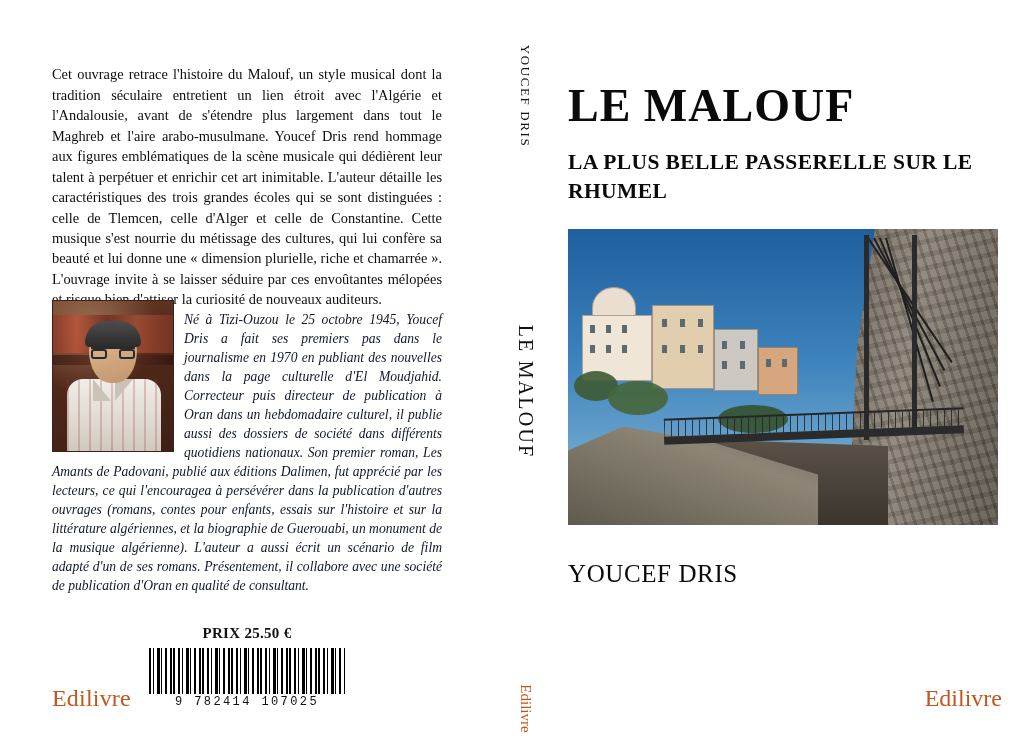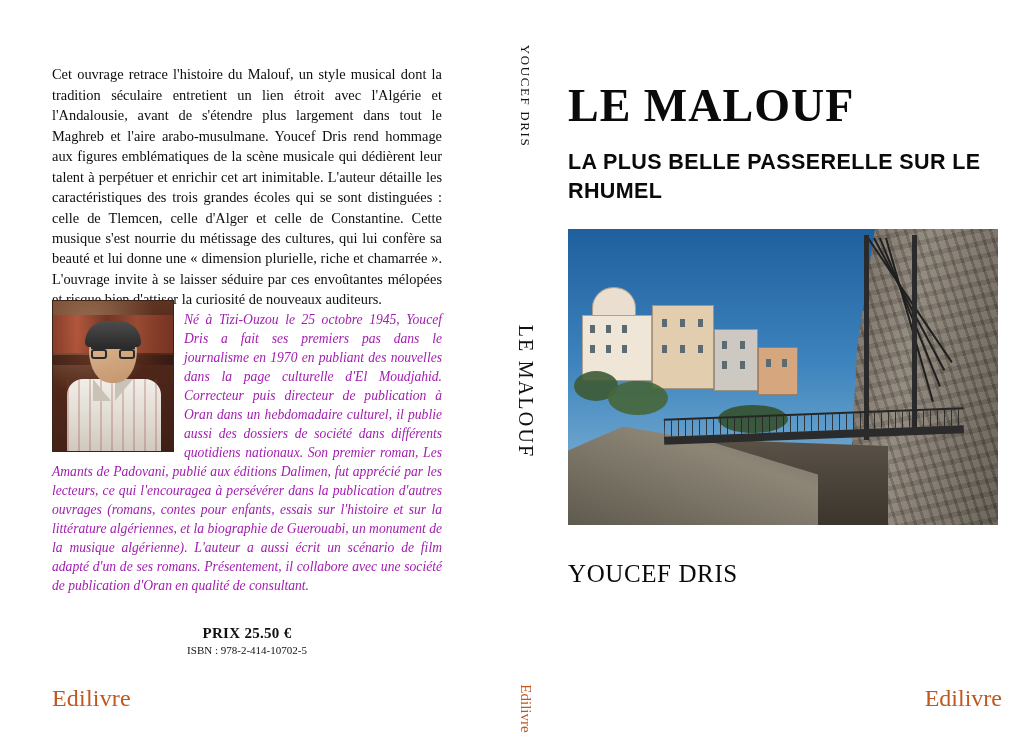--- a/index.html
+++ b/index.html
@@ -151,21 +151,21 @@
     width: 94px;
     height: 74px;
     background: repeating-linear-gradient(90deg, rgba(150,60,60,0.25) 0 2px, rgba(255,255,255,0) 2px 11px);
   }
   .author-bio {
     font-family: "Liberation Serif", serif;
     font-style: italic;
     font-size: 13.6px;
     line-height: 1.4;
     text-align: justify;
-    color: #a21caf;
+    color: #0f172a;
   }
 
   .price-block {
     position: absolute;
     left: 52px;
     top: 625px;
     width: 390px;
     text-align: center;
   }
   .price {
@@ -270,21 +270,21 @@
     font-family: "Liberation Serif", serif;
     font-size: 46px;
     letter-spacing: 1px;
     color: #0a0a0a;
   }
   .front-subtitle {
     position: absolute;
     left: 8px;
     top: 130px;
     width: 430px;
-    font-family: Liberation Sans, sans-serif;
+    font-family: Liberation Serif, serif;
     font-size: 21.5px;
     line-height: 1.35;
     letter-spacing: 0.4px;
     color: #0a0a0a;
   }
 
   .cover-photo {
     position: absolute;
     left: 8px;
     top: 229px;
@@ -431,21 +431,24 @@
         <div class="ph-collarR"></div>
         <div class="ph-head"></div>
         <div class="ph-hair"></div>
         <div class="ph-glasses"></div>
       </div>
       <p class="author-bio">Né à Tizi-Ouzou le 25 octobre 1945, Youcef Dris a fait ses premiers pas dans le journalisme en 1970 en publiant des nouvelles dans la page culturelle d'El Moudjahid. Correcteur puis directeur de publication à Oran dans un hebdomadaire culturel, il publie aussi des dossiers de société dans différents quotidiens nationaux. Son premier roman, Les Amants de Padovani, publié aux éditions Dalimen, fut apprécié par les lecteurs, ce qui l'encouragea à persévérer dans la publication d'autres ouvrages (romans, contes pour enfants, essais sur l'histoire et sur la littérature algériennes, et la biographie de Guerouabi, un monument de la musique algérienne). L'auteur a aussi écrit un scénario de film adapté d'un de ses romans. Présentement, il collabore avec une société de publication d'Oran en qualité de consultant.</p>
     </div>
 
     <div class="price-block">
       <div class="price">PRIX 25.50 €</div>
-      <div class="isbn">ISBN : 978-2-414-10702-5</div>
+      <div class="barcode-wrap">
+        <div class="barcode"></div>
+        <div class="barcode-digits">9 782414 107025</div>
+      </div>
     </div>
 
     <div class="logo-back">Edilivre</div>
   </div>
 
   <div class="spine">
     <div class="spine-author">YOUCEF DRIS</div>
     <div class="spine-title">LE MALOUF</div>
     <div class="spine-logo">Edilivre</div>
   </div>

